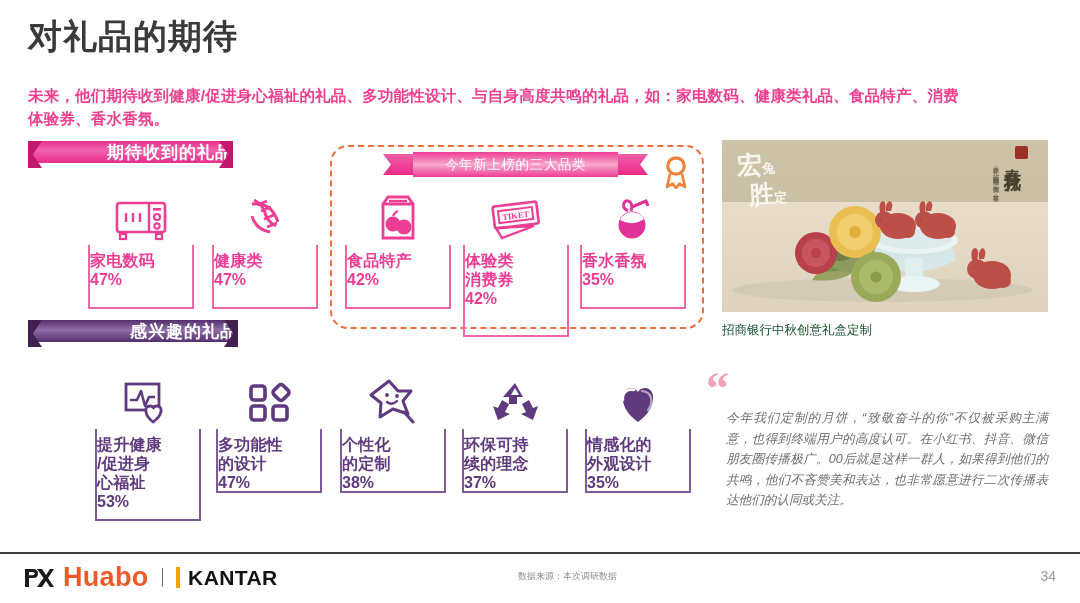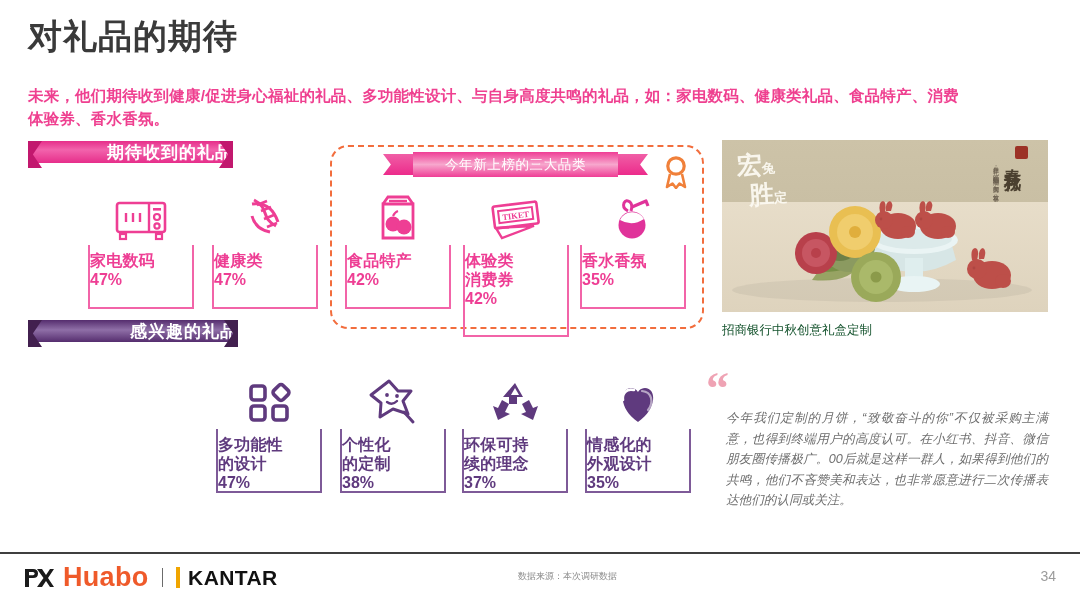--- a/index.html
+++ b/index.html
@@ -257,20 +257,35 @@
   </div>
 
   <div class="banner-wrap" style="left:28px;top:320px;width:210px;">
     <div class="banner-shape bshape-purple">
       <span class="btip l purple"></span>
       <span class="btip r purple"></span>
       <span>感兴趣的礼品</span>
     </div>
   </div>
 
+  <div class="card purple tall" style="left:95px;top:370px;">
+    <div class="ico">
+      <svg width="52" height="46" viewBox="0 0 52 46">
+        <rect x="4" y="4" width="33" height="26" fill="none" stroke="#5f3a7e" stroke-width="2.8"></rect>
+        <polyline points="8,20 15,20 19,11 23,26 27,17 33,17" fill="none" stroke="#5f3a7e" stroke-width="2.6" stroke-linejoin="round"></polyline>
+        <path d="M31 42 C22 35, 22 26, 28 26 c3 0 3.5 2 3.5 2 s.5 -2 3.5 -2 c6 0 6 9 -4 16 Z" fill="#fff" stroke="#5f3a7e" stroke-width="2.8" stroke-linejoin="round"></path>
+      </svg>
+    </div>
+    <div class="bracket">
+      <div class="lbl">提升健康</div>
+      <div class="lbl">/促进身</div>
+      <div class="lbl">心福祉</div>
+      <div class="pct">53%</div>
+    </div>
+  </div>
 
   <div class="card purple" style="left:216px;top:370px;">
     <div class="ico">
       <svg width="50" height="46" viewBox="0 0 50 46">
         <rect x="7" y="6" width="14" height="14" rx="3" fill="none" stroke="#5f3a7e" stroke-width="3.6"></rect>
         <rect x="7" y="26" width="14" height="14" rx="3" fill="none" stroke="#5f3a7e" stroke-width="3.6"></rect>
         <rect x="29" y="26" width="14" height="14" rx="3" fill="none" stroke="#5f3a7e" stroke-width="3.6"></rect>
         <rect x="30.5" y="6" width="13" height="13" rx="3" fill="none" stroke="#5f3a7e" stroke-width="3.6" transform="rotate(45 37 12.5)"></rect>
       </svg>
     </div>

